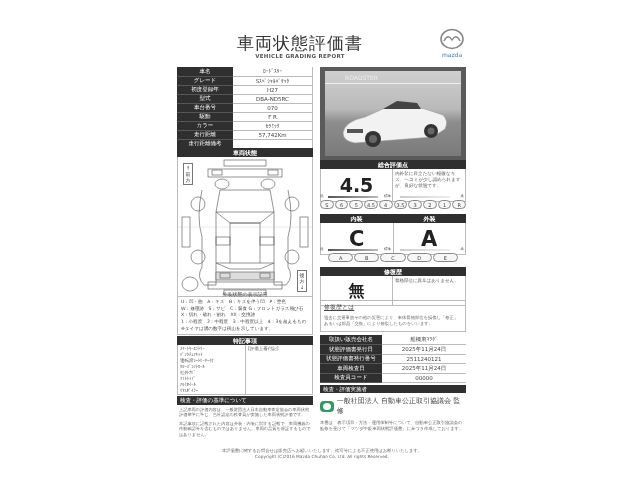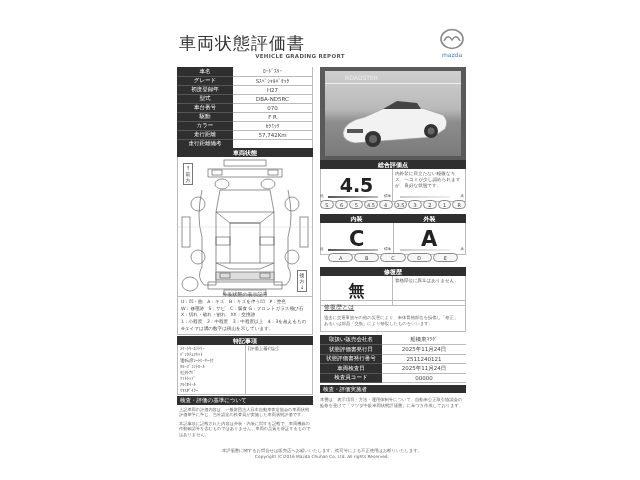--- a/index.html
+++ b/index.html
@@ -1,19 +1,19 @@
 <!DOCTYPE html>
 <html><head>
 <meta charset="utf-8">
 <style>
   * { box-sizing: border-box; margin: 0; padding: 0; }
   html, body { width: 640px; height: 480px; background: #ffffff; overflow: hidden; }
   body { font-family: "DejaVu Sans", sans-serif; color: #333; position: relative; }
 
-  .title { position: absolute; left: 179px; top: 32px; width: 260px; font-size: 17px; letter-spacing: 1px; color: #333; font-family: "DejaVu Serif", serif; }
+  .title { position: absolute; left: 170px; top: 32px; width: 260px; text-align: center; font-size: 17px; letter-spacing: 1px; color: #333; font-family: "DejaVu Serif", serif; }
   .subtitle { position: absolute; left: 170px; top: 53px; width: 260px; text-align: center; font-size: 5.5px; font-weight: bold; color: #555; letter-spacing: 0.3px; }
   .logo { position: absolute; left: 437px; top: 28px; width: 30px; text-align: center; }
   .logo svg { display: block; margin: 0 auto; }
   .logo-text { font-size: 6px; color: #3a78b5; margin-top: 1px; }
 
   
   .spec-table { position: absolute; left: 177px; top: 67px; width: 136px; border-collapse: collapse; font-size: 5.5px; }
   .spec-table td { height: 9px; padding: 0 2px; border-bottom: 1px solid #bbb; }
   .spec-table td.k { background: #2f2f2f; color: #fff; width: 56px; text-align: center; border-bottom: 1px solid #555; }
   .spec-table td.v { text-align: center; color: #444; background: #fff; border-right: 1px solid #bbb; }
@@ -331,14 +331,18 @@
       </tr>
   <tr>
         <td class="k">検査員コード</td>
         <td class="v">00000</td>
       </tr>
 </tbody>
   </table>
 
 <div class="inspector">
   <div class="bar-left">検査・評価実施者</div>
+  <div class="insp-assoc">
+    <div class="mark"></div>
+    <span>一般社団法人 自動車公正取引協議会 監修</span>
+  </div>
   <div class="insp-note">本書は、表示項目・方法・運用体制等について、自動車公正取引協議会の監修を受けて「マツダ中販車両状態評価書」に基づき作成しております。</div>
 </div>
 
 </body></html>

